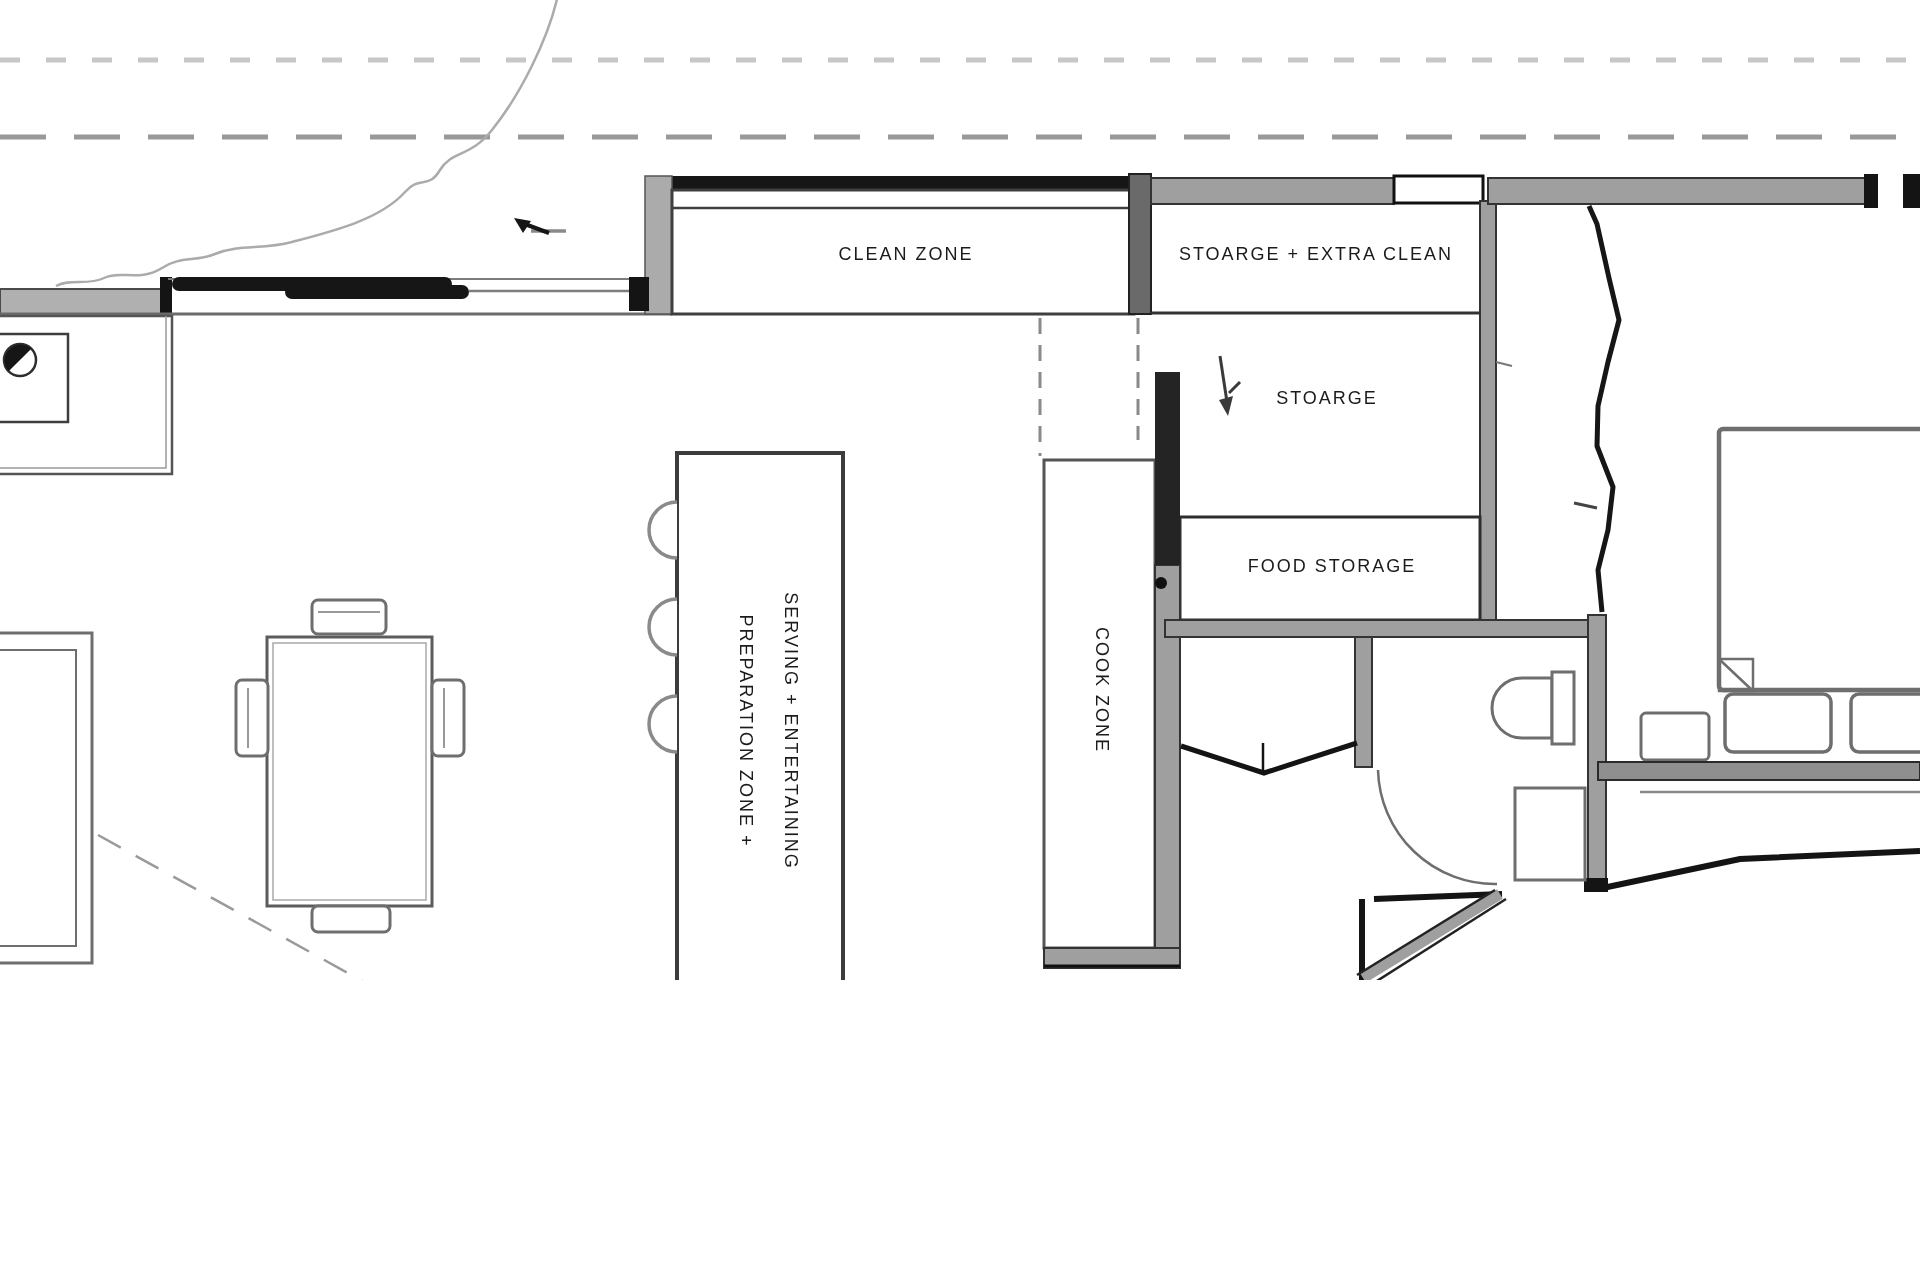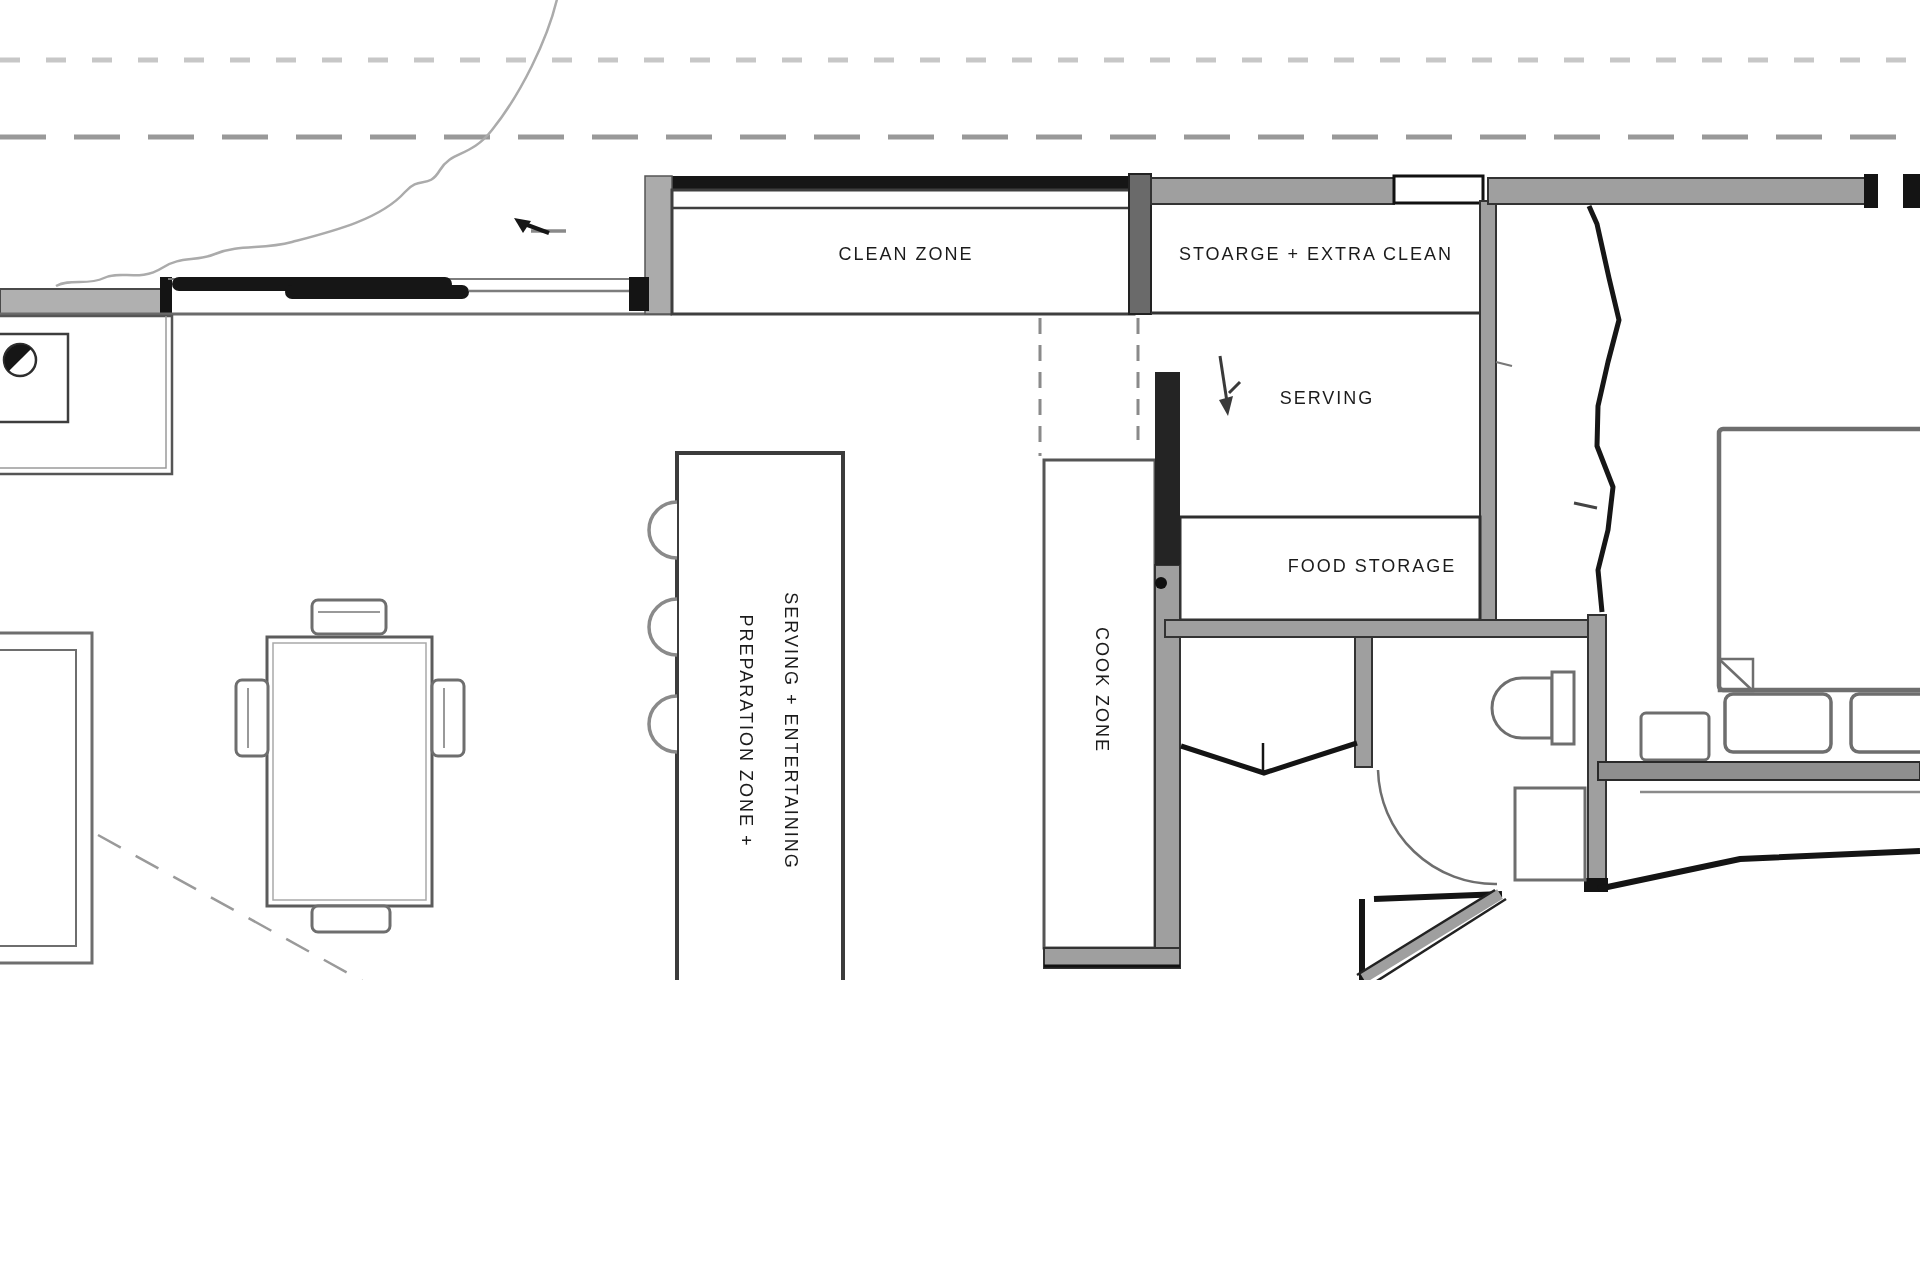--- a/index.html
+++ b/index.html
@@ -207,23 +207,23 @@
     <line x1="1826" y1="1166" x2="1780" y2="1280" stroke="#777777" stroke-width="2.5"></line>
     <line x1="1695" y1="1042" x2="1828" y2="1164" stroke="#9a9a9a" stroke-width="2.5" stroke-dasharray="24 16"></line>
     <line x1="1852" y1="1050" x2="1920" y2="1110" stroke="#9a9a9a" stroke-width="2.5" stroke-dasharray="24 16"></line>
   </g>
 </svg>
 
   <div class="lbl" style="left:906px;top:254px;">CLEAN ZONE</div>
 
   <div class="lbl" style="left:1316px;top:254px;">STOARGE + EXTRA CLEAN</div>
 
-  <div class="lbl" style="left:1327px;top:398px;">SERVING</div>
-
-  <div class="lbl" style="left:1332px;top:566px;margin-left:40px;">FOOD STORAGE</div>
+  <div class="lbl" style="left:1327px;top:398px;">STOARGE</div>
+
+  <div class="lbl" style="left:1332px;top:566px;">FOOD STORAGE</div>
 
   <div class="lbl vert" style="left:1101px;top:690px;">COOK ZONE</div>
 
   <div class="lbl vert island-lbl" style="left:768px;top:731px;">
     <div>SERVING + ENTERTAINING</div>
     <div>PREPARATION ZONE +</div>
   </div>
 </div>
 
 </body></html>

